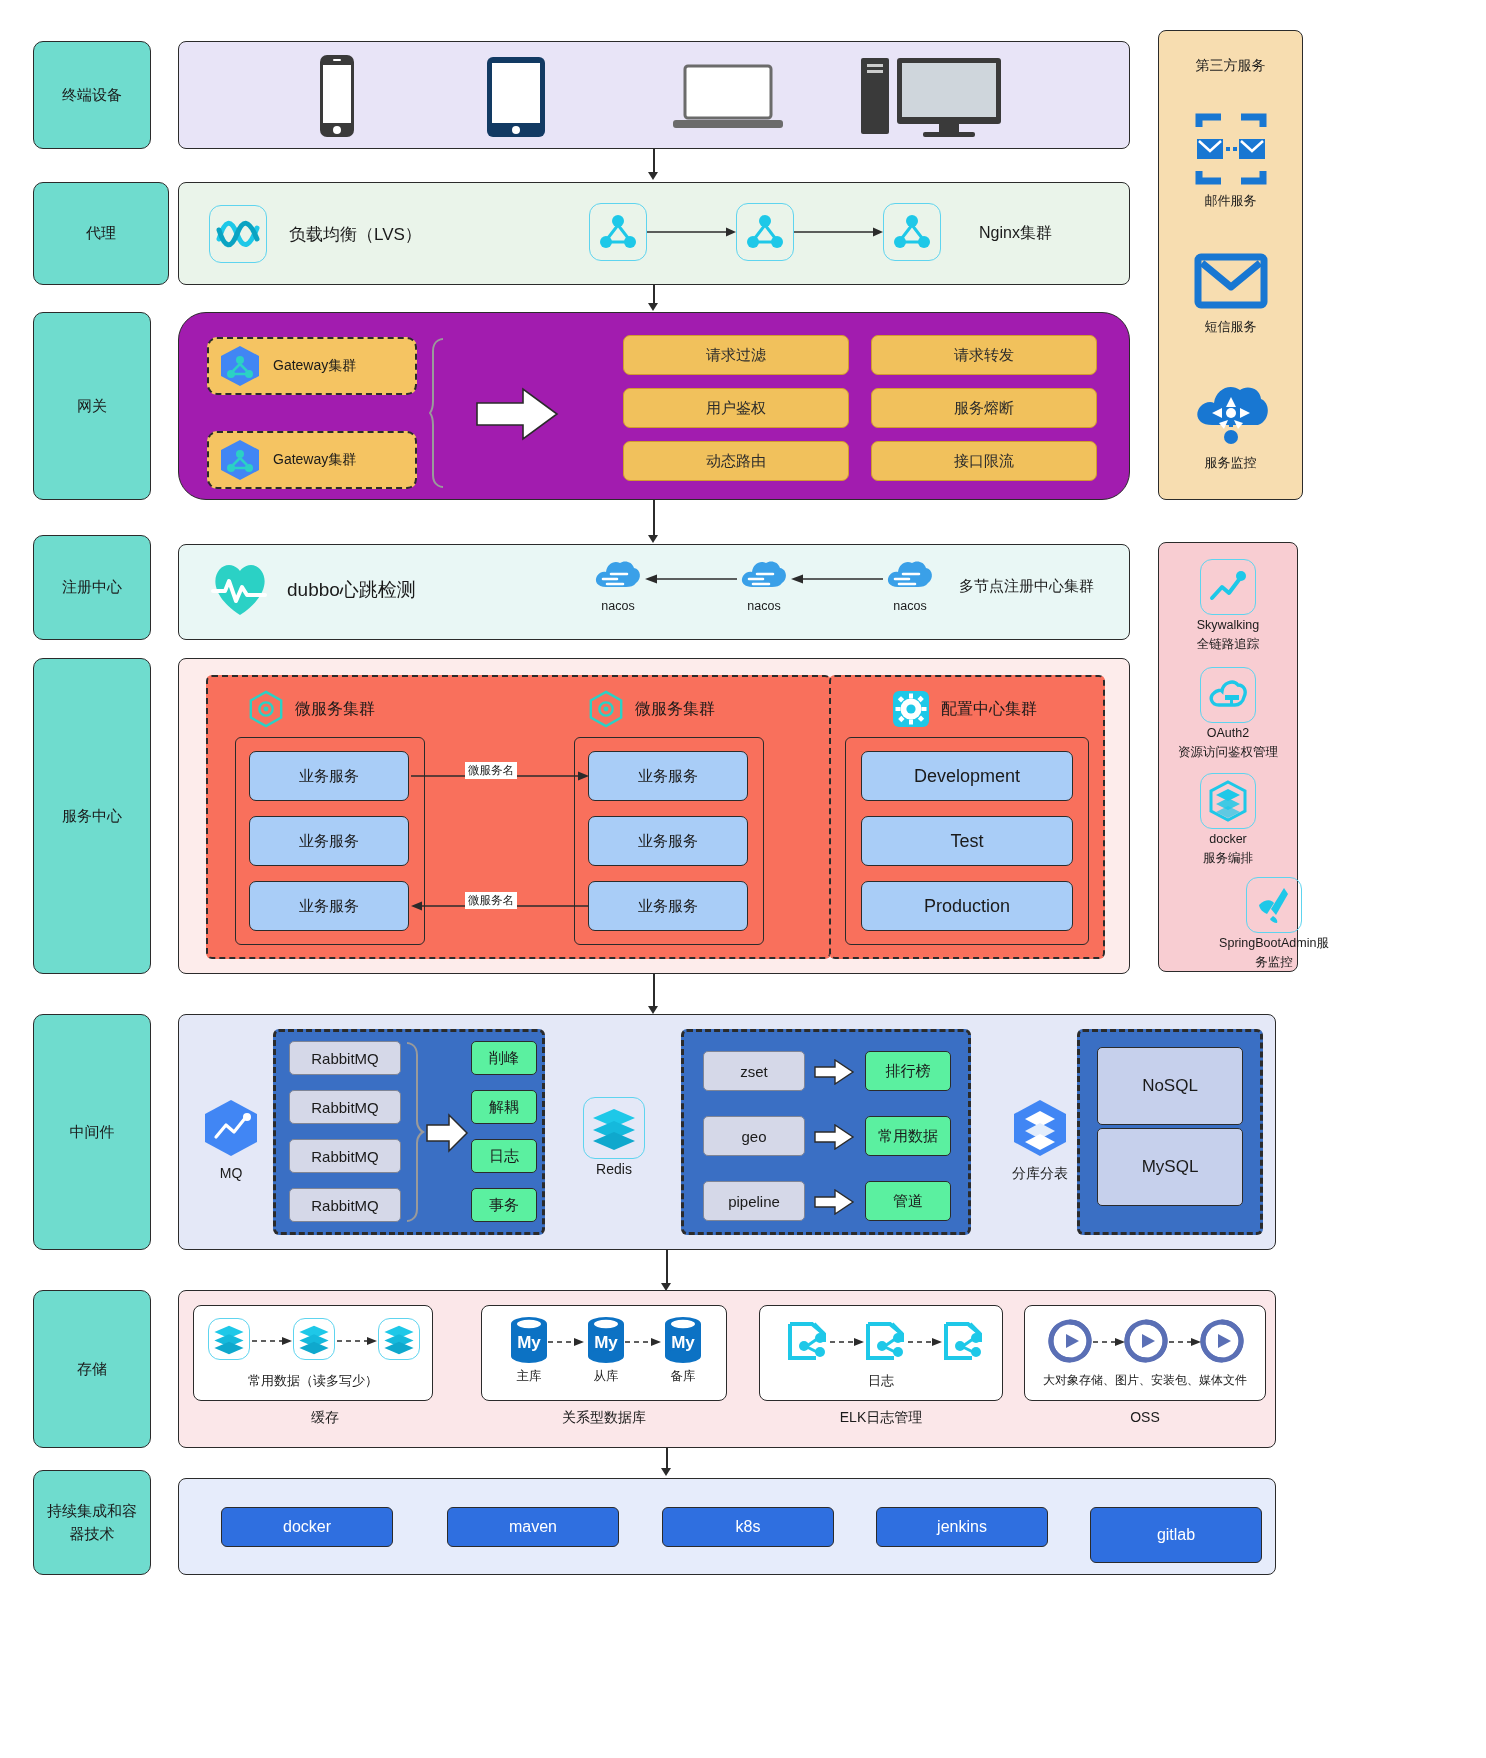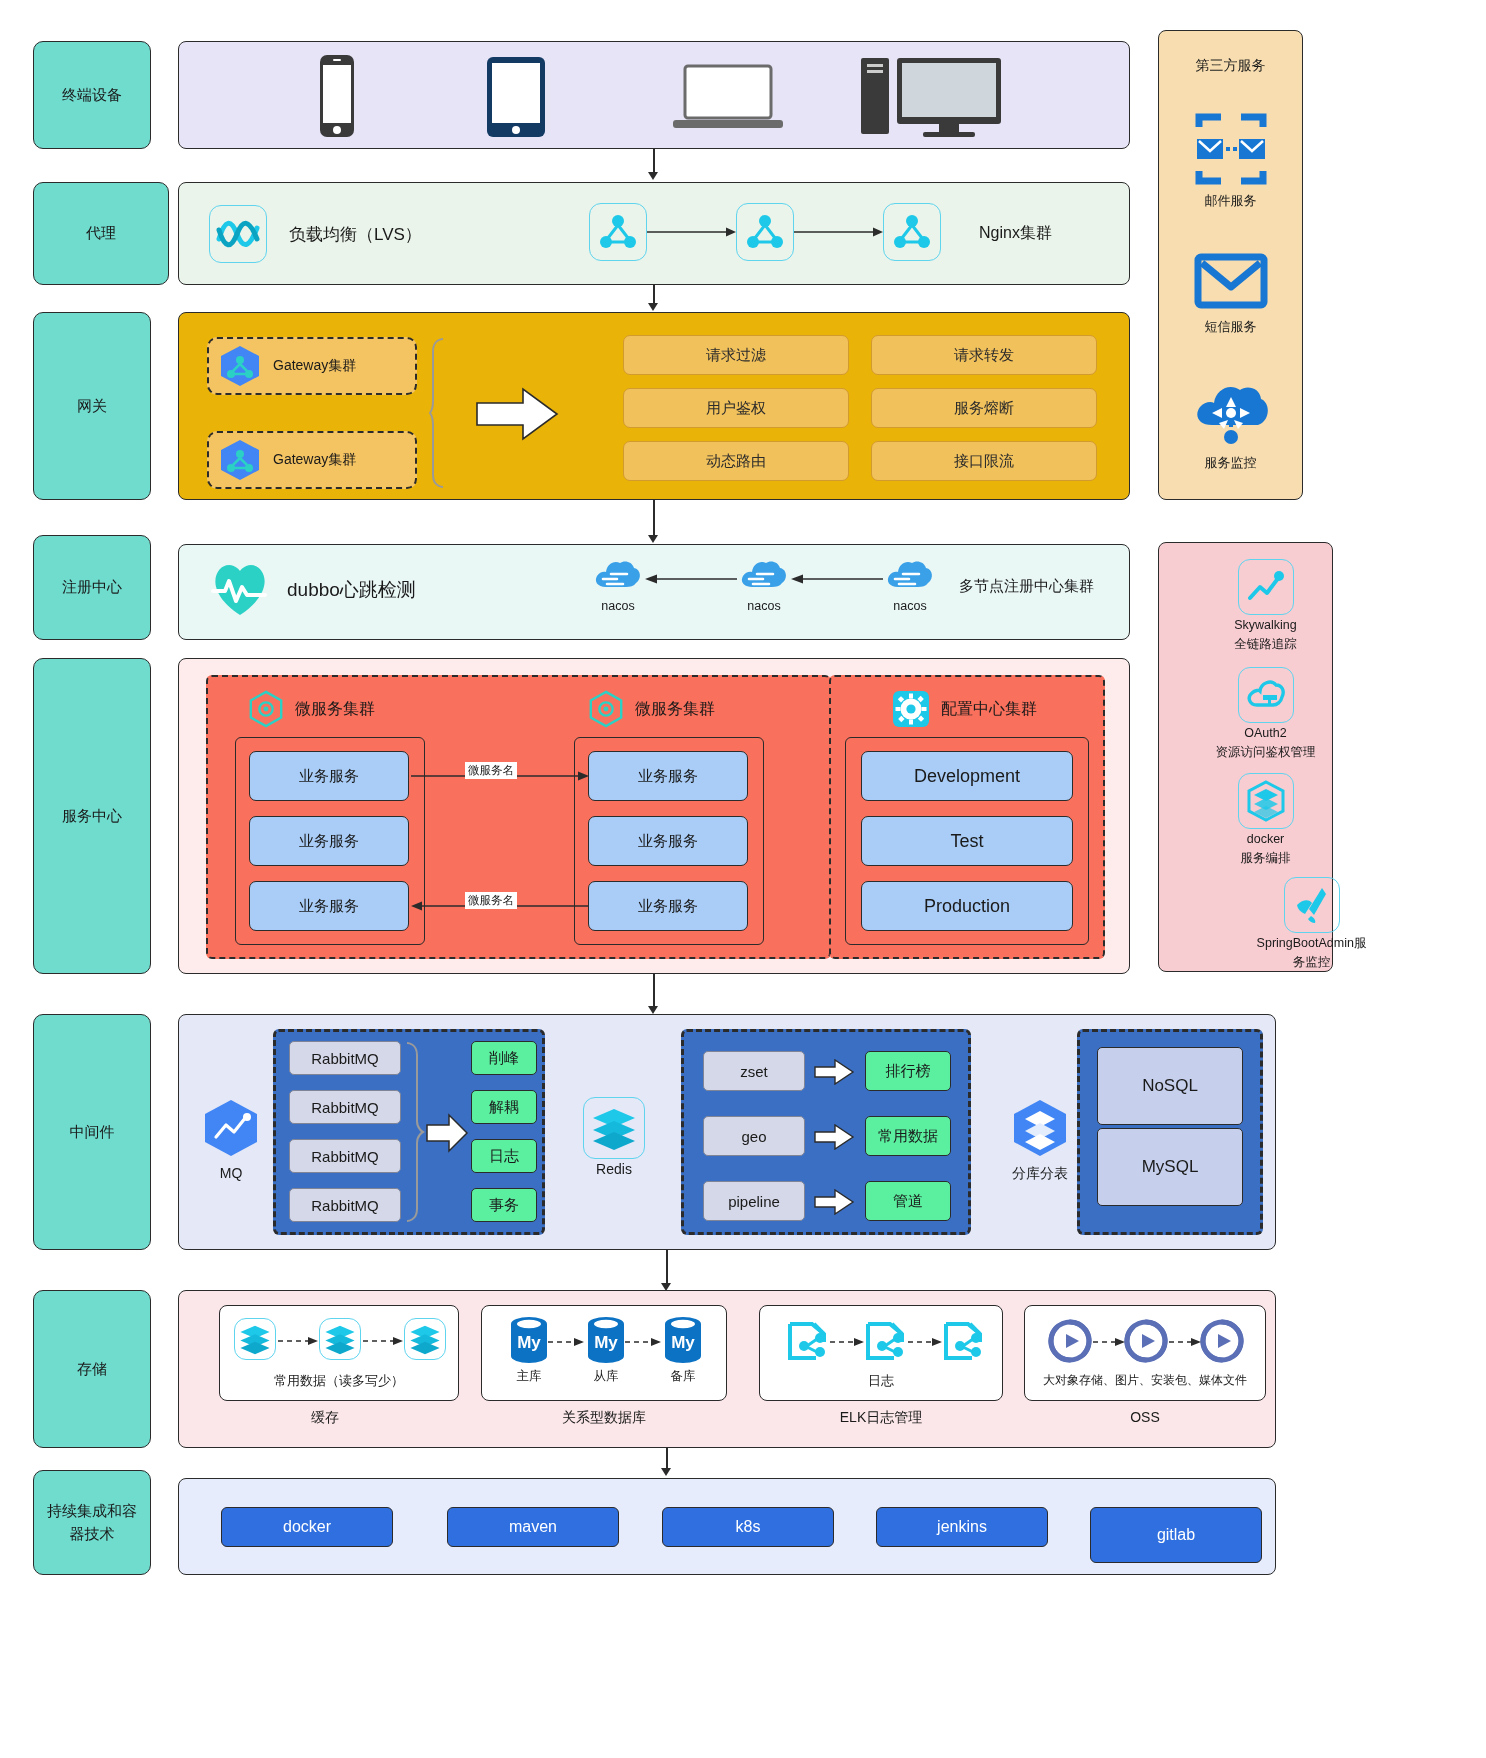--- a/index.html
+++ b/index.html
@@ -24,21 +24,21 @@
     line-height:1.5;
     padding:4px 6px;
   }
   .band {
     border:1px solid #2b2b2b;
     border-radius:8px;
     position:absolute;
   }
   .b-terminal { background:#e8e4f7; }
   .b-proxy    { background:#eaf4ea; }
-  .b-gateway  { background:#eab308; }
+  .b-gateway  { background:#a21caf;border-radius:28px; }
   .b-registry { background:#e9f7f5; }
   .b-service  { background:#fdeceb; }
   .b-middle   { background:#e4e8f7; }
   .b-storage  { background:#fbe7e9; }
   .b-cicd     { background:#e6ecfb; }
   .b-third    { background:#f7ddb0; }
   .b-tools    { background:#f8cdd2; }
 
   .arrowline { position:absolute; background:#2b2b2b; width:1.6px; }
   .arrowhead {
@@ -569,21 +569,21 @@
   <div class="mw-blue" style="left:918px;top:113px;width:146px;height:78px;">
       <span>MySQL</span>
     </div>
 </div>
 
 <div class="arrowline" style="left:666px;top:1250px;height:36px;"></div>
 <div class="arrowhead" style="left:661px;top:1283px;"></div>
 
 <div class="band b-storage" style="left:178px;top:1290px;width:1098px;height:158px;">
 
-  <div class="st-card" style="left:40px;top:14px;width:240px;height:96px;">
+  <div class="st-card" style="left:14px;top:14px;width:240px;height:96px;">
     <div class="abs" style="left:14px;top:12px;">
       <span class="rounded-icon" style="width:42px;height:42px;">
         <svg width="32" height="32" viewBox="0 0 46 46">
           <polygon points="23,4 44,13 23,22 2,13" fill="#1ec8e8"></polygon>
           <polygon points="23,16 44,25 23,34 2,25" fill="#15b9dc"></polygon>
           <polygon points="23,27 44,36 23,45 2,36" fill="#0fa8cd"></polygon>
         </svg>
       </span>
     </div>
     <div class="abs" style="left:99px;top:12px;">
@@ -779,21 +779,21 @@
       <polygon points="20,32 30,27 30,37" fill="#ffffff"></polygon>
       <polygon points="58,32 48,27 48,37" fill="#ffffff"></polygon>
       <circle cx="39" cy="32" r="5" fill="#ffffff"></circle>
       <polygon points="27,42 36,39 32,48" fill="#ffffff"></polygon>
       <polygon points="51,42 42,39 46,48" fill="#ffffff"></polygon>
     </svg>
     <span class="cap">服务监控</span>
   </div>
 </div>
 
-<div class="band b-tools" style="left:1158px;top:542px;width:175px;height:430px;padding-left:20px;">
+<div class="band b-tools" style="left:1158px;top:542px;width:140px;height:430px;">
 
   <div class="tool-item" style="top:16px;">
     <span class="rounded-icon" style="width:56px;height:56px;">
       <svg width="38" height="34" viewBox="0 0 38 34">
         <path d="M3 28 L13 17 L20 23 L32 7" stroke="#1ec8e8" stroke-width="4" fill="none" stroke-linecap="round" stroke-linejoin="round"></path>
         <circle cx="32" cy="6" r="5" fill="#1ec8e8"></circle>
       </svg>
     </span>
     <span class="cap">Skywalking</span>
     <span class="cap">全链路追踪</span>

